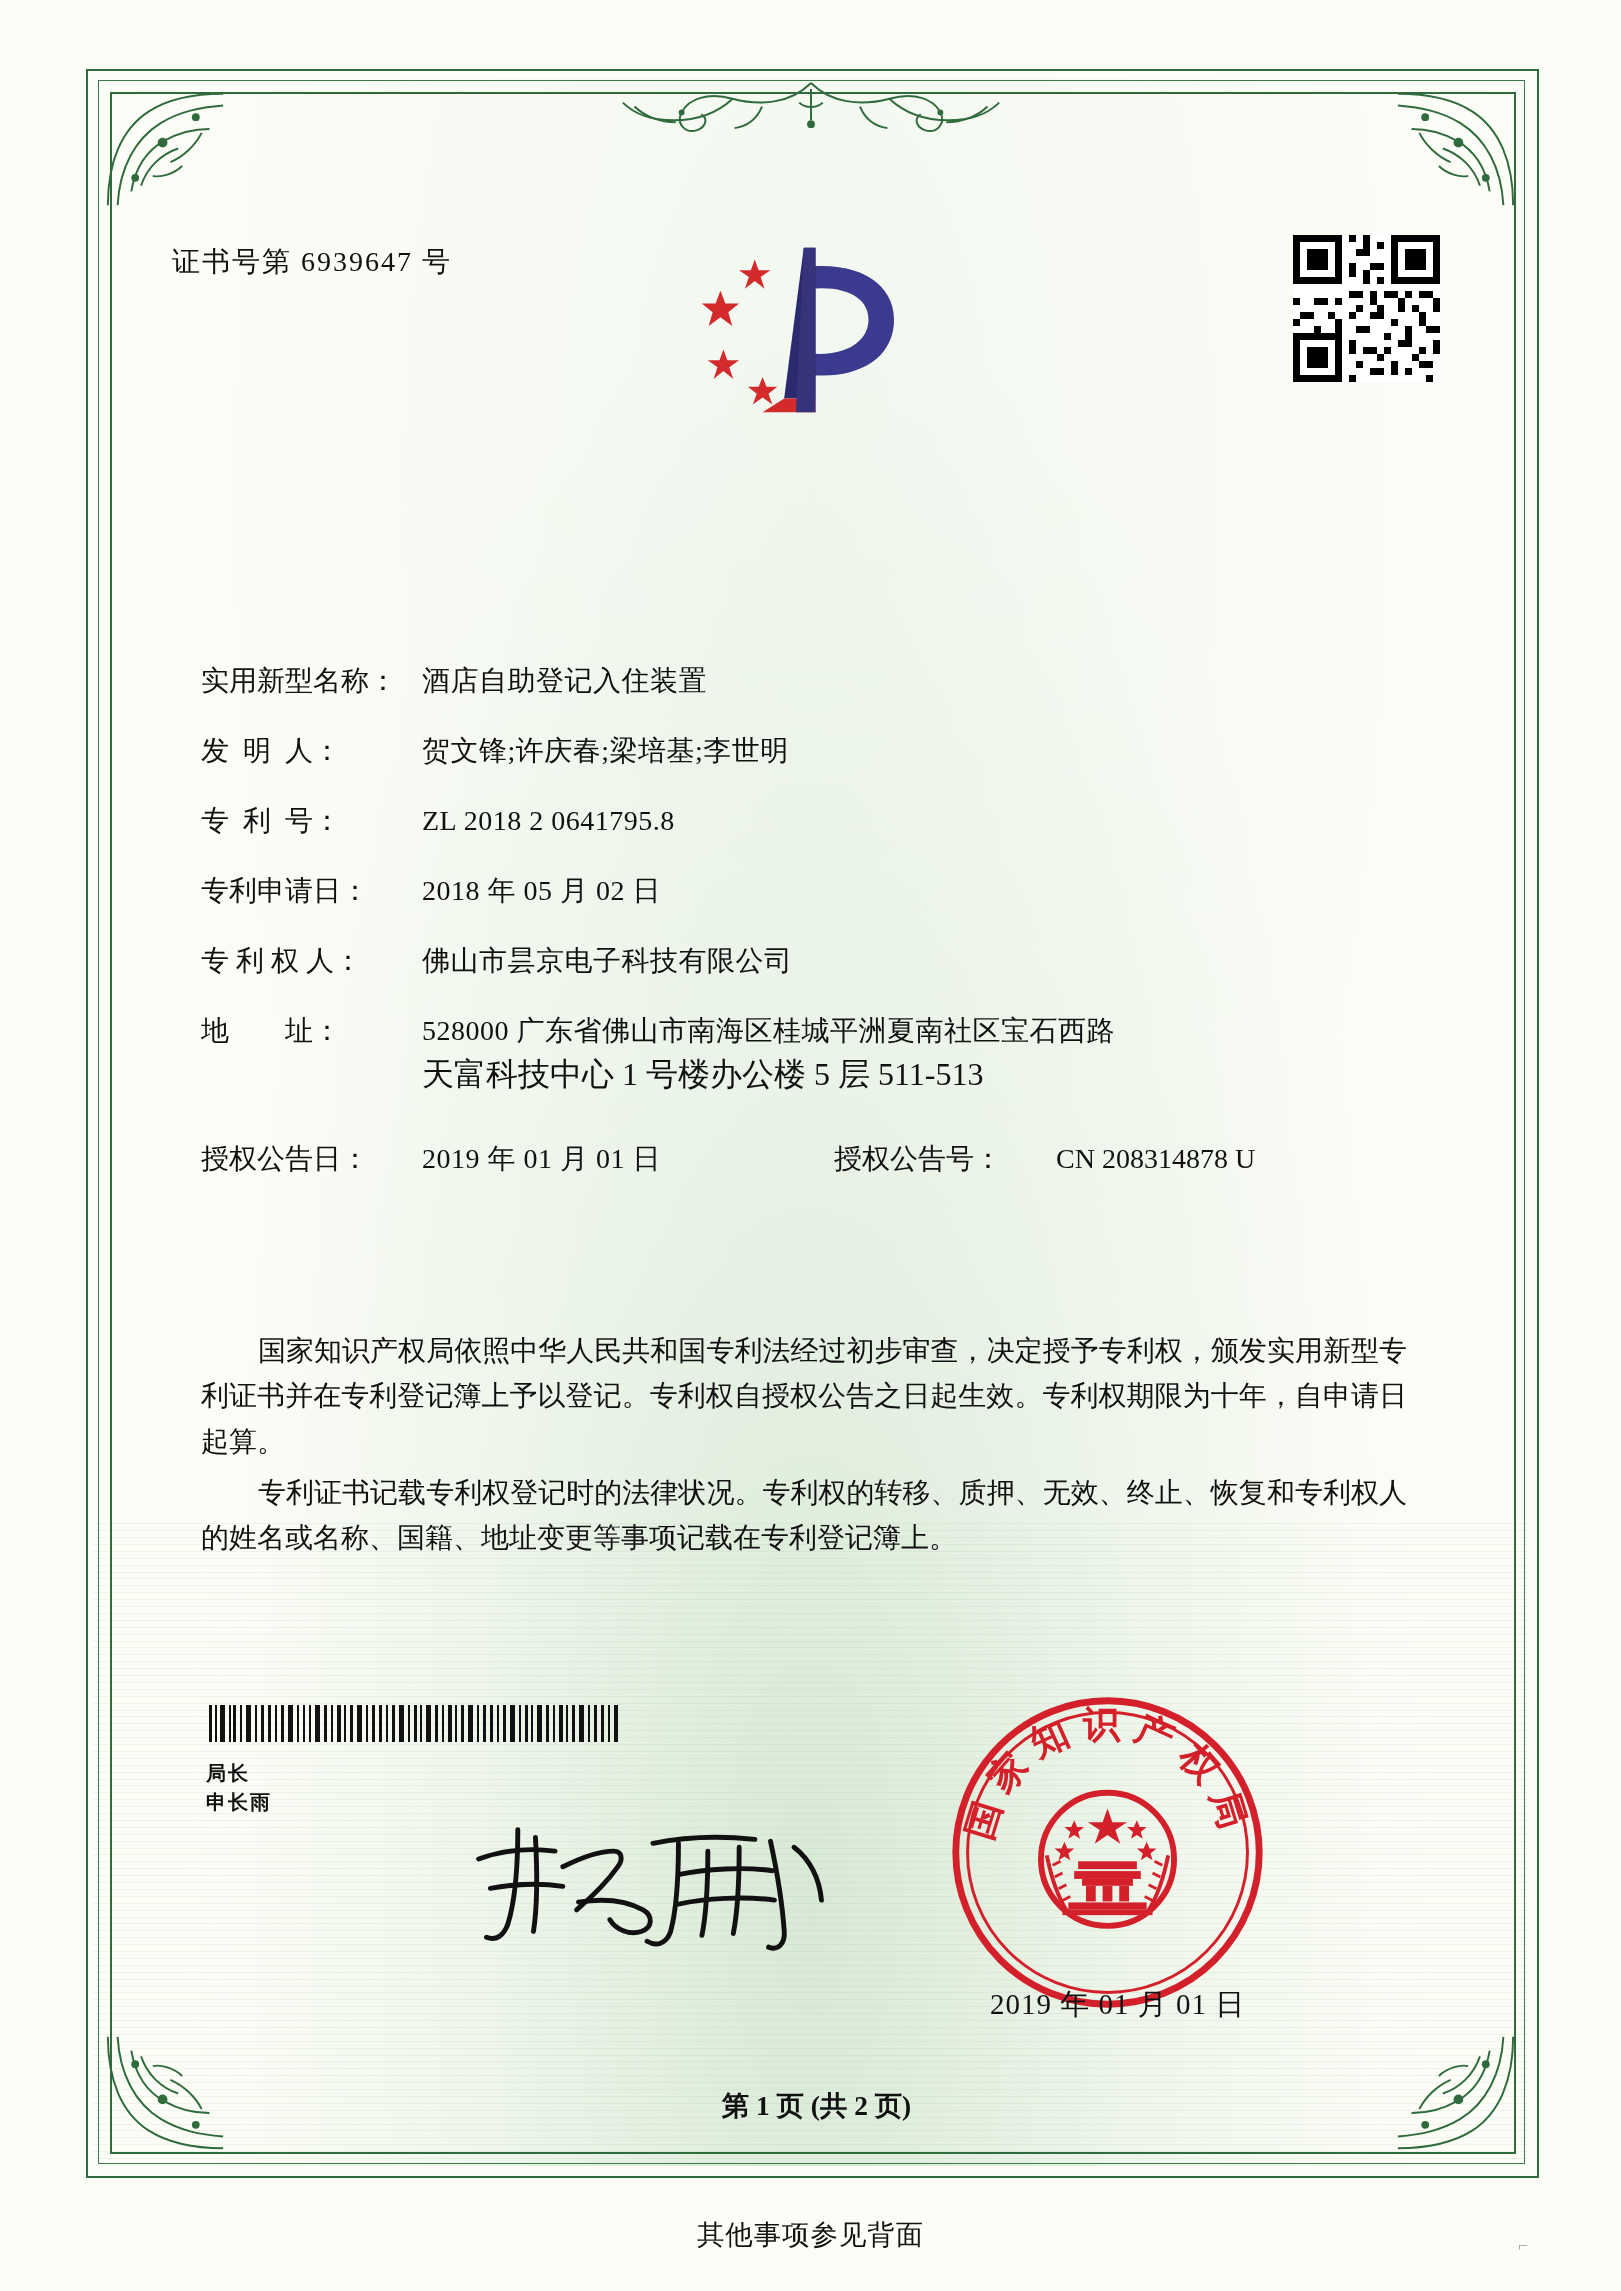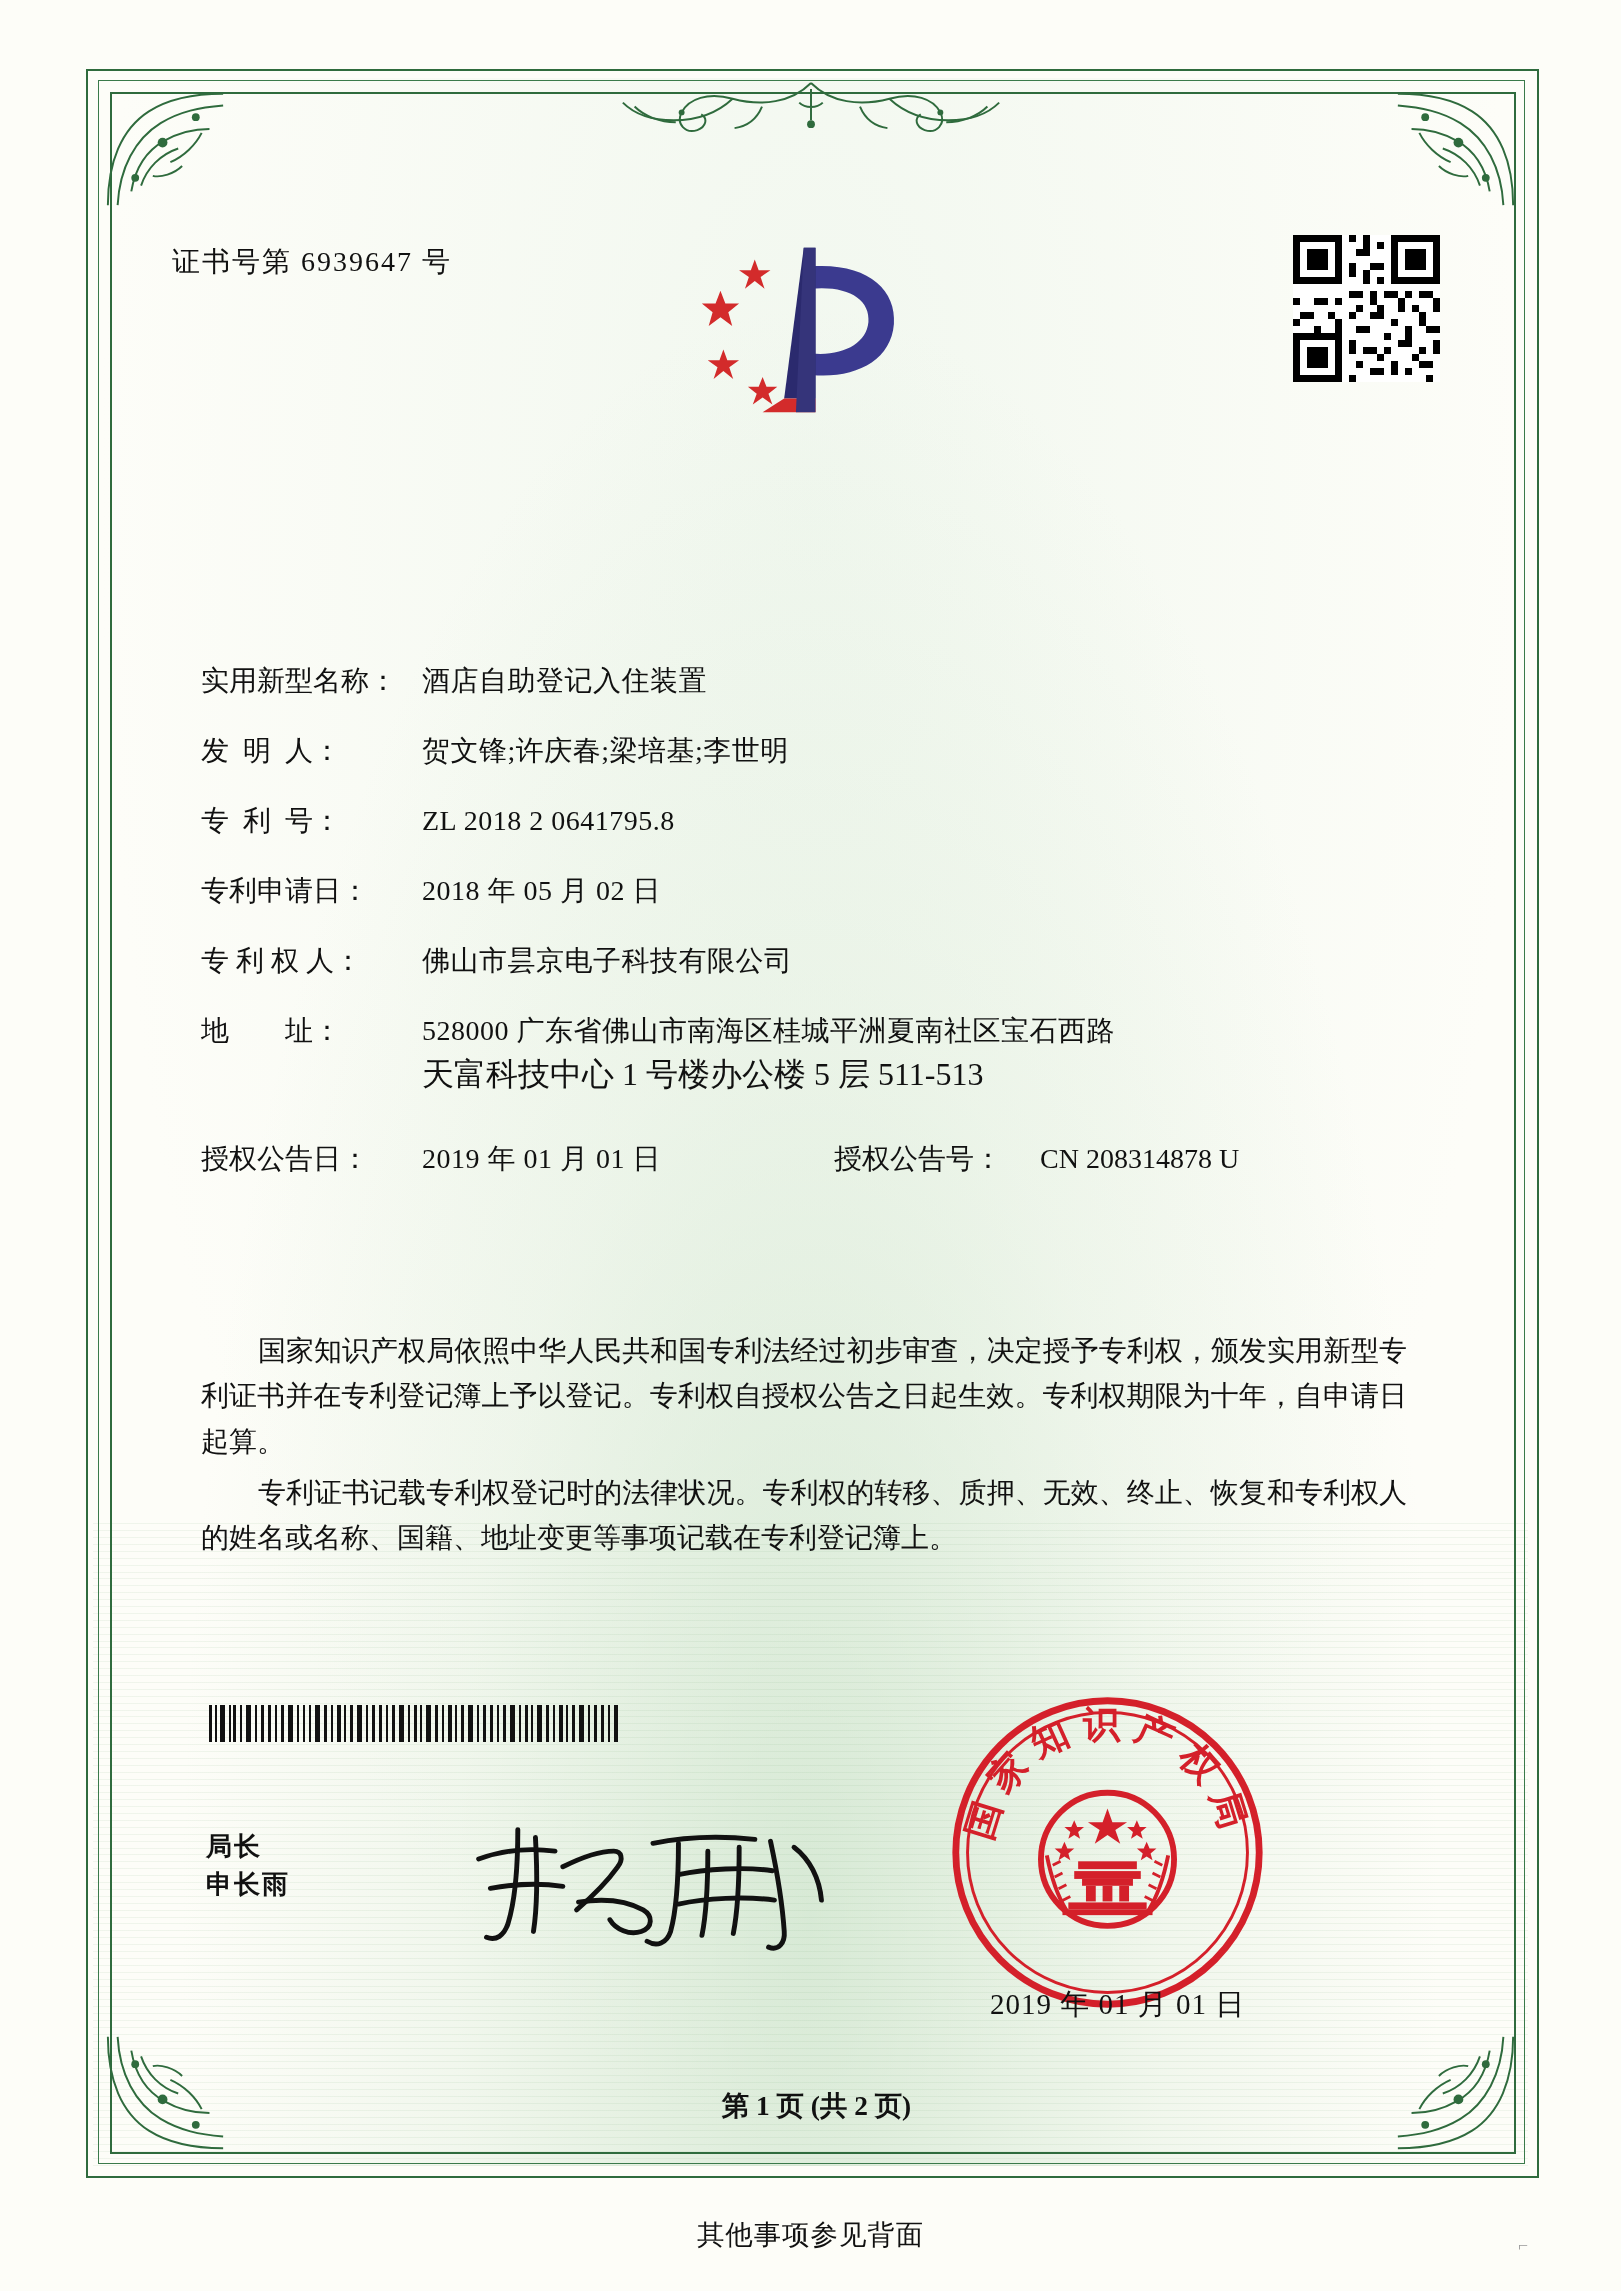--- a/index.html
+++ b/index.html
@@ -143,20 +143,21 @@
   }
   .field.two-col .val {
     flex: 0 0 412px;
   }
   .field.two-col .lbl2 {
     flex: 0 0 206px;
     white-space: pre;
   }
   .field.two-col .val3 {
     flex: 1;
+    margin-left: 16px;
   }
   .addr-second {
     margin-left: 221px;
     margin-top: -29px;
     margin-bottom: 55px;
     font-size: 32px;
   }
 
   
   .paras {
@@ -177,22 +178,22 @@
   .barcode {
     position: absolute;
     left: 206px; top: 1705px;
     width: 421px; height: 37px;
   }
   .barcode svg { width:100%; height:100%; display:block; }
 
   
   .sign-label {
     position: absolute;
-    left: 206px; top: 1828px;
-    font-size: 26px;
+    left: 206px; top: 1759px;
+    font-size: 20px;
     font-weight: bold;
     color: #111;
     line-height: 1.45;
     letter-spacing: 2px;
   }
   .signature {
     position: absolute;
     left: 461px; top: 1808px;
     width: 382px; height: 147px;
     color: #111;

